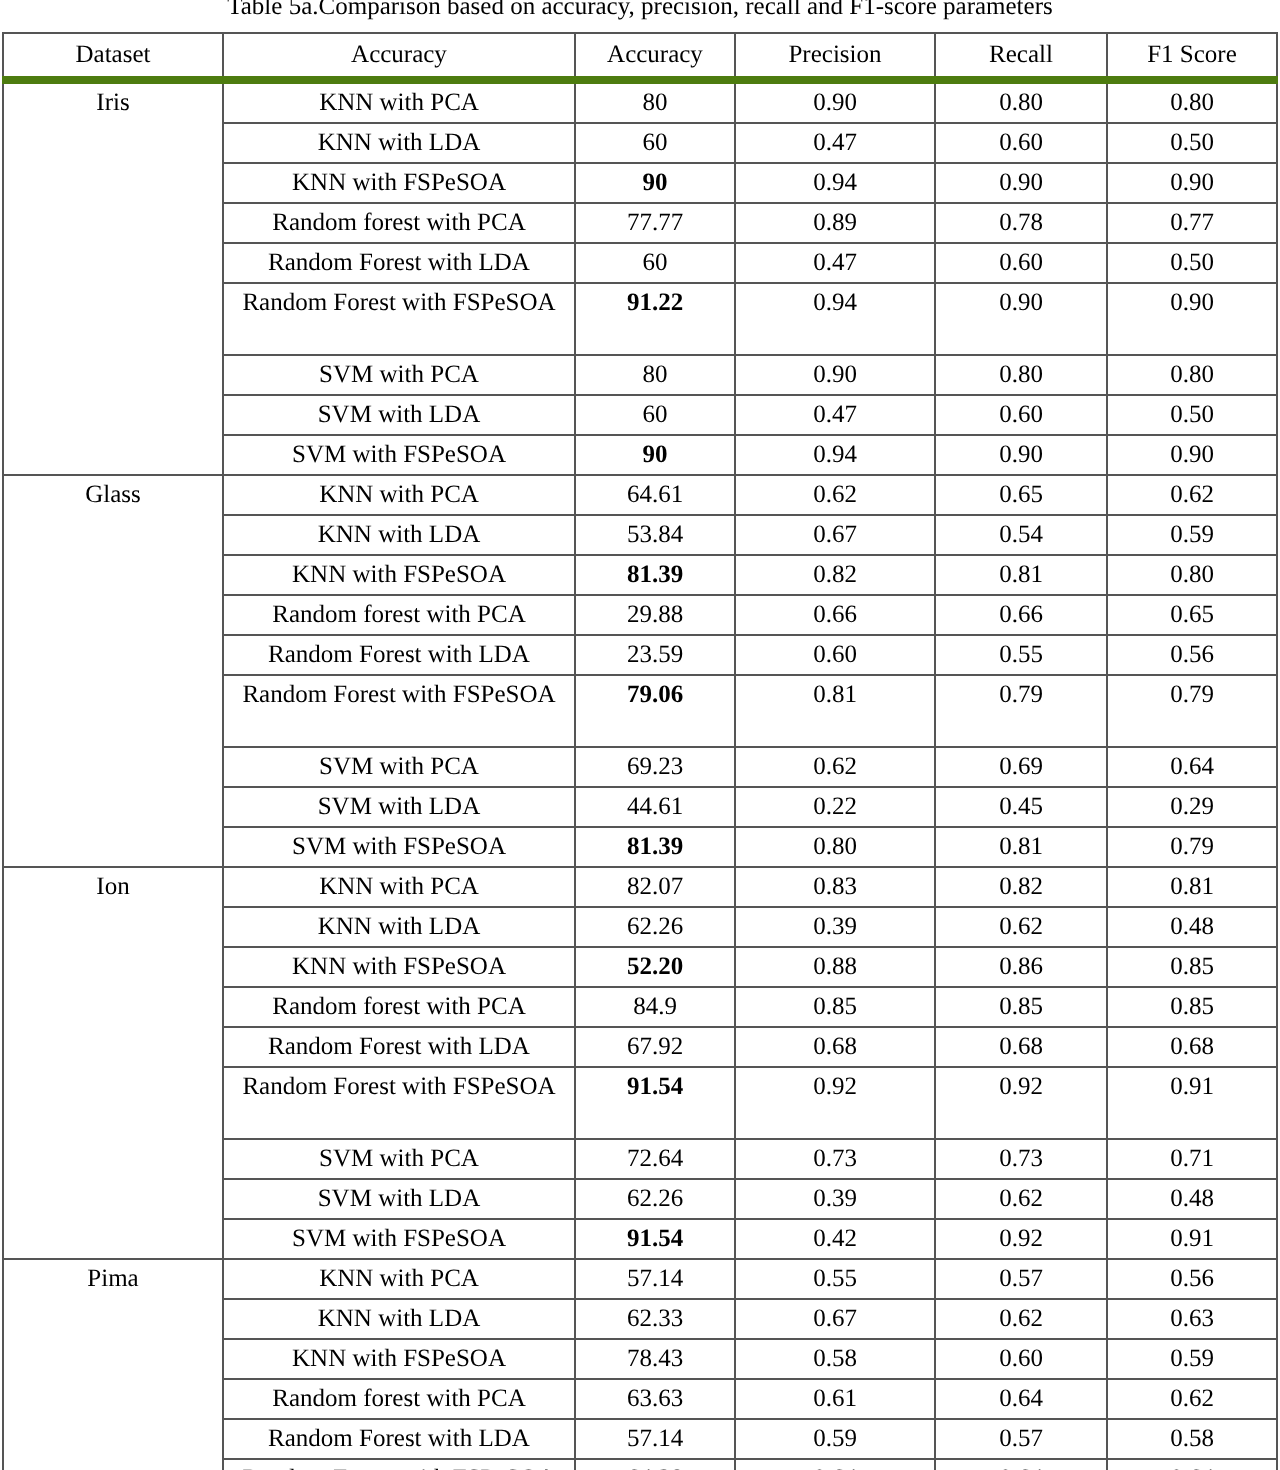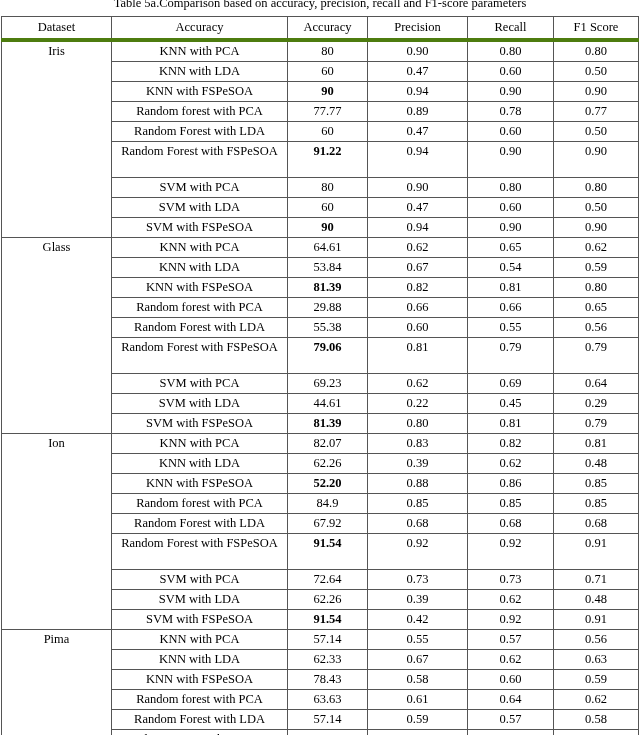--- a/index.html
+++ b/index.html
@@ -205,21 +205,21 @@
         </tr>
         <tr>
           <td class="algo-cell">Random forest with PCA</td>
           <td class="num">29.88</td>
           <td class="num">0.66</td>
           <td class="num">0.66</td>
           <td class="num">0.65</td>
         </tr>
         <tr>
           <td class="algo-cell">Random Forest with LDA</td>
-          <td class="num">55.38</td>
+          <td class="num">23.59</td>
           <td class="num">0.60</td>
           <td class="num">0.55</td>
           <td class="num">0.56</td>
         </tr>
         <tr>
           <td class="algo-cell two-line">Random Forest with FSPeSOA</td>
           <td class="num bold two-line">79.06</td>
           <td class="num two-line">0.81</td>
           <td class="num two-line">0.79</td>
           <td class="num two-line">0.79</td>

